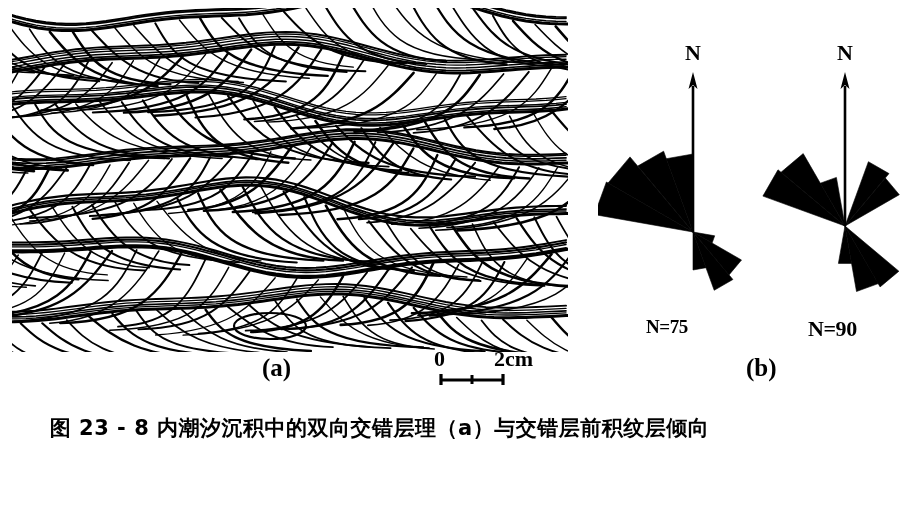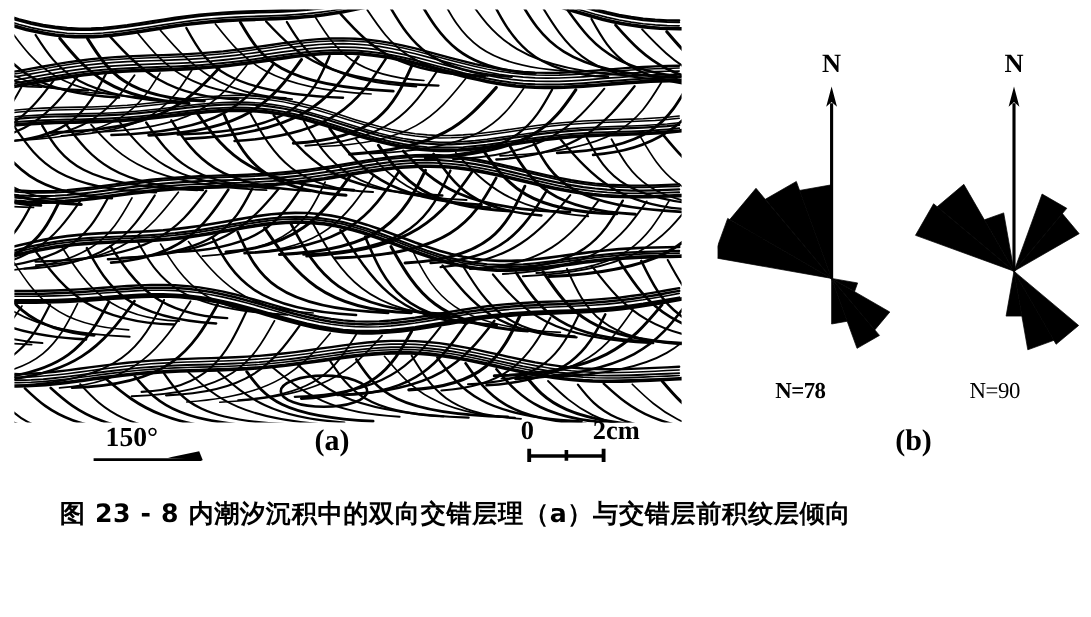--- a/index.html
+++ b/index.html
@@ -62,22 +62,22 @@
     left: 646px;
     top: 316px;
     font-size: 19px;
     font-weight: bold;
     letter-spacing: -0.4px;
   }
   #count-2 {
     position: absolute;
     left: 808px;
     top: 316px;
-    font-size: 19px;
-    font-weight: normal;
+    font-size: 22px;
+    font-weight: bold;
     letter-spacing: -0.4px;
   }
   #dip-direction {
     position: absolute;
     left: 76px;
     top: 352px;
     width: 120px;
     height: 40px;
   }
   #dip-text {
@@ -391,27 +391,20 @@
           <path d="M-6.0,64.9 L2.0,63.6 L10.0,62.1 L18.0,60.7 L26.0,59.2 L34.0,57.9 L42.0,56.5 L50.0,55.4 L58.0,54.3 L66.0,53.4 L74.0,52.6 L82.0,52.0 L90.0,51.4 L98.0,51.0 L106.0,50.7 L114.0,50.4 L122.0,50.2 L130.0,49.9 L138.0,49.6 L146.0,49.2 L154.0,48.7 L162.0,48.1 L170.0,47.4 L178.0,46.6 L186.0,45.6 L194.0,44.6 L202.0,43.5 L210.0,42.3 L218.0,41.1 L226.0,40.0 L234.0,38.9 L242.0,38.0 L250.0,37.2 L258.0,36.6 L266.0,36.3 L274.0,36.2 L282.0,36.4 L290.0,36.9 L298.0,37.8 L306.0,38.9 L314.0,40.2 L322.0,41.9 L330.0,43.7 L338.0,45.7 L346.0,47.8 L354.0,49.9 L362.0,52.1 L370.0,54.2 L378.0,56.3 L386.0,58.1 L394.0,59.9 L402.0,61.3 L410.0,62.6 L418.0,63.6 L426.0,64.3 L434.0,64.7 L442.0,64.9 L450.0,64.9 L458.0,64.7 L466.0,64.3 L474.0,63.8 L482.0,63.2 L490.0,62.6 L498.0,61.9 L506.0,61.3 L514.0,60.7 L522.0,60.2 L530.0,59.7 L538.0,59.4 L546.0,59.2 L554.0,59.0 L562.0,58.9" stroke-width="3"></path>
           <path d="M-6.0,96.8 L2.0,96.0 L10.0,95.3 L18.0,94.8 L26.0,94.4 L34.0,94.1 L42.0,93.9 L50.0,93.8 L58.0,93.6 L66.0,93.4 L74.0,93.1 L82.0,92.8 L90.0,92.3 L98.0,91.7 L106.0,91.0 L114.0,90.2 L122.0,89.4 L130.0,88.4 L138.0,87.5 L146.0,86.5 L154.0,85.7 L162.0,84.9 L170.0,84.4 L178.0,84.0 L186.0,83.9 L194.0,84.0 L202.0,84.5 L210.0,85.2 L218.0,86.3 L226.0,87.7 L234.0,89.4 L242.0,91.4 L250.0,93.6 L258.0,95.9 L266.0,98.4 L274.0,100.9 L282.0,103.4 L290.0,105.9 L298.0,108.2 L306.0,110.4 L314.0,112.3 L322.0,113.9 L330.0,115.3 L338.0,116.3 L346.0,116.9 L354.0,117.3 L362.0,117.3 L370.0,117.0 L378.0,116.5 L386.0,115.8 L394.0,114.8 L402.0,113.8 L410.0,112.6 L418.0,111.5 L426.0,110.3 L434.0,109.2 L442.0,108.2 L450.0,107.3 L458.0,106.5 L466.0,105.8 L474.0,105.3 L482.0,104.8 L490.0,104.5 L498.0,104.2 L506.0,104.0 L514.0,103.7 L522.0,103.4 L530.0,103.0 L538.0,102.5 L546.0,101.9 L554.0,101.1 L562.0,100.1" stroke-width="3"></path>
           <path d="M-6.0,159.0 L2.0,159.8 L10.0,160.3 L18.0,160.6 L26.0,160.6 L34.0,160.3 L42.0,159.8 L50.0,159.1 L58.0,158.3 L66.0,157.3 L74.0,156.3 L82.0,155.2 L90.0,154.1 L98.0,153.1 L106.0,152.1 L114.0,151.2 L122.0,150.4 L130.0,149.7 L138.0,149.1 L146.0,148.6 L154.0,148.2 L162.0,147.9 L170.0,147.7 L178.0,147.4 L186.0,147.2 L194.0,146.9 L202.0,146.6 L210.0,146.1 L218.0,145.6 L226.0,144.9 L234.0,144.1 L242.0,143.1 L250.0,142.0 L258.0,140.9 L266.0,139.6 L274.0,138.3 L282.0,136.9 L290.0,135.6 L298.0,134.4 L306.0,133.2 L314.0,132.2 L322.0,131.4 L330.0,130.9 L338.0,130.5 L346.0,130.5 L354.0,130.7 L362.0,131.2 L370.0,132.0 L378.0,133.1 L386.0,134.4 L394.0,135.9 L402.0,137.6 L410.0,139.4 L418.0,141.3 L426.0,143.3 L434.0,145.2 L442.0,147.1 L450.0,148.8 L458.0,150.4 L466.0,151.8 L474.0,153.1 L482.0,154.1 L490.0,154.9 L498.0,155.4 L506.0,155.8 L514.0,156.0 L522.0,156.0 L530.0,155.9 L538.0,155.6 L546.0,155.3 L554.0,155.0 L562.0,154.7" stroke-width="3"></path>
           <path d="M-6.0,206.6 L2.0,204.6 L10.0,202.6 L18.0,200.8 L26.0,199.3 L34.0,197.9 L42.0,196.8 L50.0,195.8 L58.0,195.1 L66.0,194.5 L74.0,194.1 L82.0,193.7 L90.0,193.4 L98.0,193.1 L106.0,192.7 L114.0,192.3 L122.0,191.7 L130.0,191.1 L138.0,190.2 L146.0,189.2 L154.0,188.1 L162.0,186.8 L170.0,185.4 L178.0,184.0 L186.0,182.6 L194.0,181.2 L202.0,179.9 L210.0,178.8 L218.0,178.0 L226.0,177.4 L234.0,177.1 L242.0,177.2 L250.0,177.7 L258.0,178.5 L266.0,179.8 L274.0,181.5 L282.0,183.5 L290.0,185.8 L298.0,188.5 L306.0,191.3 L314.0,194.3 L322.0,197.3 L330.0,200.3 L338.0,203.3 L346.0,206.0 L354.0,208.6 L362.0,210.9 L370.0,212.9 L378.0,214.5 L386.0,215.7 L394.0,216.6 L402.0,217.1 L410.0,217.2 L418.0,217.0 L426.0,216.5 L434.0,215.8 L442.0,214.9 L450.0,213.9 L458.0,212.8 L466.0,211.7 L474.0,210.6 L482.0,209.6 L490.0,208.7 L498.0,207.9 L506.0,207.2 L514.0,206.7 L522.0,206.3 L530.0,206.1 L538.0,205.8 L546.0,205.7 L554.0,205.5 L562.0,205.3" stroke-width="3"></path>
           <path d="M-6.0,243.8 L2.0,243.8 L10.0,243.9 L18.0,243.8 L26.0,243.7 L34.0,243.5 L42.0,243.2 L50.0,242.8 L58.0,242.3 L66.0,241.8 L74.0,241.2 L82.0,240.6 L90.0,240.0 L98.0,239.5 L106.0,239.1 L114.0,238.9 L122.0,238.8 L130.0,238.9 L138.0,239.3 L146.0,240.0 L154.0,241.0 L162.0,242.2 L170.0,243.7 L178.0,245.4 L186.0,247.3 L194.0,249.4 L202.0,251.7 L210.0,254.0 L218.0,256.3 L226.0,258.6 L234.0,260.8 L242.0,262.8 L250.0,264.6 L258.0,266.2 L266.0,267.4 L274.0,268.4 L282.0,269.1 L290.0,269.4 L298.0,269.4 L306.0,269.1 L314.0,268.5 L322.0,267.7 L330.0,266.7 L338.0,265.5 L346.0,264.2 L354.0,262.8 L362.0,261.5 L370.0,260.1 L378.0,258.9 L386.0,257.7 L394.0,256.6 L402.0,255.7 L410.0,254.9 L418.0,254.3 L426.0,253.8 L434.0,253.4 L442.0,253.0 L450.0,252.7 L458.0,252.4 L466.0,252.1 L474.0,251.7 L482.0,251.3 L490.0,250.7 L498.0,250.0 L506.0,249.2 L514.0,248.2 L522.0,247.0 L530.0,245.8 L538.0,244.4 L546.0,243.0 L554.0,241.5 L562.0,240.0" stroke-width="3"></path>
           <path d="M-6.0,313.6 L2.0,313.7 L10.0,313.5 L18.0,313.1 L26.0,312.5 L34.0,311.8 L42.0,310.9 L50.0,309.9 L58.0,308.8 L66.0,307.7 L74.0,306.7 L82.0,305.7 L90.0,304.7 L98.0,303.9 L106.0,303.1 L114.0,302.5 L122.0,302.0 L130.0,301.5 L138.0,301.2 L146.0,300.9 L154.0,300.7 L162.0,300.4 L170.0,300.2 L178.0,299.9 L186.0,299.6 L194.0,299.2 L202.0,298.6 L210.0,298.0 L218.0,297.2 L226.0,296.4 L234.0,295.4 L242.0,294.3 L250.0,293.2 L258.0,292.1 L266.0,290.9 L274.0,289.8 L282.0,288.8 L290.0,287.8 L298.0,287.1 L306.0,286.5 L314.0,286.1 L322.0,286.0 L330.0,286.1 L338.0,286.5 L346.0,287.1 L354.0,288.0 L362.0,289.2 L370.0,290.5 L378.0,292.0 L386.0,293.6 L394.0,295.4 L402.0,297.2 L410.0,299.0 L418.0,300.7 L426.0,302.4 L434.0,304.0 L442.0,305.4 L450.0,306.6 L458.0,307.6 L466.0,308.4 L474.0,309.1 L482.0,309.5 L490.0,309.7 L498.0,309.7 L506.0,309.6 L514.0,309.4 L522.0,309.1 L530.0,308.8 L538.0,308.4 L546.0,308.0 L554.0,307.6 L562.0,307.3" stroke-width="3"></path>
         </g>
     </svg>
   </div>
 
-  <div id="dip-direction">
-    <span id="dip-text">150°</span>
-    <svg width="120" height="40" viewBox="0 0 120 40" xmlns="http://www.w3.org/2000/svg">
-      <line x1="2" y1="31" x2="92" y2="31" stroke="#000000" stroke-width="2.4"></line>
-      <polygon points="64,29.5 90,24 93,31.5" fill="#000000"></polygon>
-    </svg>
-  </div>
 
   <div id="scale-bar">
     <span class="scale-text" id="scale-zero">0</span>
     <span class="scale-text" id="scale-max">2cm</span>
     <svg width="160" height="46" viewBox="0 0 160 46" xmlns="http://www.w3.org/2000/svg">
       <line x1="8" y1="34" x2="72" y2="34" stroke="#000000" stroke-width="3"></line>
       <line x1="9" y1="28" x2="9" y2="39" stroke="#000000" stroke-width="3.2"></line>
       <line x1="40" y1="29" x2="40" y2="38" stroke="#000000" stroke-width="3"></line>
       <line x1="71" y1="28" x2="71" y2="39" stroke="#000000" stroke-width="3.2"></line>
     </svg>
@@ -452,21 +445,21 @@
           <polygon points="85,190 91.6,227.4 78.4,227.4"></polygon>
         </g>
       <g>
         <line x1="85" y1="50" x2="85" y2="190" stroke="#000000" stroke-width="2.6"></line>
         <polygon points="85,36 80.5,53 85,49 89.5,53" fill="#000000"></polygon>
       </g>
       <text x="85" y="24" text-anchor="middle" font-family="Liberation Serif, DejaVu Serif, serif" font-size="22" font-weight="bold" fill="#000000" class="north-label">N</text>
     </svg>
   </div>
 
-  <span id="count-1">N=78</span>
+  <span id="count-1">N=75</span>
   <span id="count-2">N=90</span>
   <span class="fig-label" id="label-b">(b)</span>
 
   <div id="caption">
     <div>图 23 - 8   内潮汐沉积中的双向交错层理（a）与交错层前积纹层倾向</div>
   </div>
 
 </div>
 
 </body></html>

